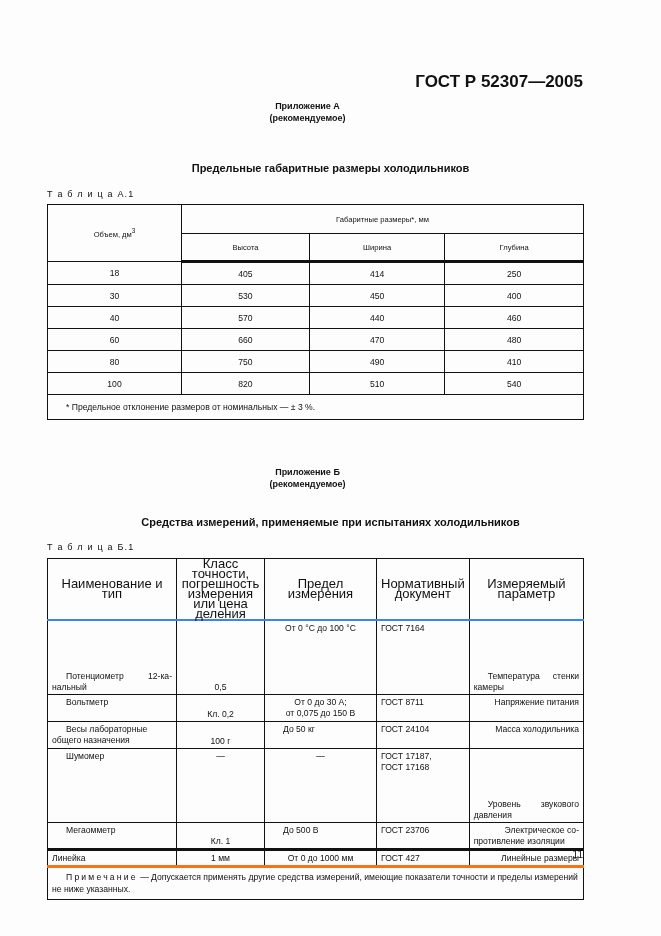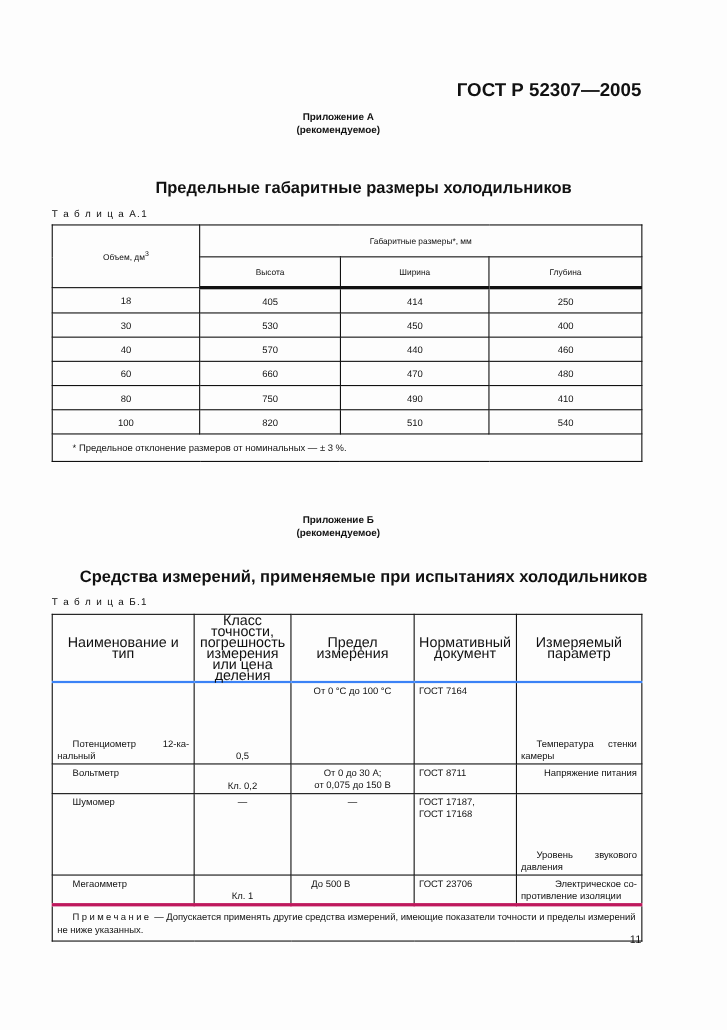--- a/index.html
+++ b/index.html
@@ -1,37 +1,37 @@
 <!DOCTYPE html>
 <html><head>
   <meta charset="utf-8">
   <style>
     html, body { margin: 0; padding: 0; background: #fdfdfd; }
     body { width: 661px; height: 936px; position: relative; overflow: hidden;
            font-family: "Liberation Sans", sans-serif; color: #111; }
     .doc-code { position: absolute; top: 72px; right: 78px; font-weight: bold; font-size: 17px; }
     .appx { position: absolute; left: 0; width: 615px; text-align: center; font-weight: bold; font-size: 9px; line-height: 12px; }
-    .sec-title { position: absolute; left: 0; width: 661px; text-align: center; font-weight: bold; font-size: 15px; }
+    .sec-title { position: absolute; left: 0; width: 661px; text-align: center; font-weight: bold; font-size: 11px; }
     .tbl-label { position: absolute; left: 47px; font-size: 9px; letter-spacing: 1.2px; }
     table { position: absolute; border-collapse: collapse; font-size: 8.6px; }
     td { border: 1.5px solid #111; padding: 0 4px; }
     #tA { left: 47px; top: 204px; width: 537px; }
     #tA td { text-align: center; }
     #tA .hdr td { font-size: 7.6px; }
     #tA tr.data td { height: 21px; }
     #tA .thick td { border-bottom: 3px solid #111; }
     #tA .foot td { text-align: left; padding-left: 18px; height: 24px; }
     #tB { left: 47px; top: 558px; width: 537px; }
     #tB .hdr td { font-size: 13px; text-align: center; height: 52px; border-bottom: 2px solid #3b82f6; line-height: 10px; }
     #tB .row td { vertical-align: top; line-height: 11px; padding-top: 2px; padding-bottom: 1px; }
     #tB .ind { text-indent: 14px; }
     #tB .just { text-align: justify; text-align-last: justify; margin-top: 48px; }
     #tB .c { text-align: center; }
     #tB .bot { vertical-align: bottom !important; }
-    #tB .note td { padding: 3px 4px 4px 4px; line-height: 12px; border-top: 3px solid #be185d; }
+    #tB .note td { padding: 3px 4px 4px 4px; line-height: 12px; border-top: 3px solid #f97316; }
     #tB .spaced { letter-spacing: 2.2px; }
     .page-num { position: absolute; top: 849px; right: 78px; font-size: 10px; }
   </style>
 </head>
 <body>
 
 <div class="doc-code">ГОСТ Р 52307—2005</div>
 
 <div class="appx" style="top:100px">
   <div>Приложение А</div>
@@ -130,20 +130,30 @@
     <td class="ind">Вольтметр</td>
     <td class="c bot">Кл. 0,2</td>
     <td class="c">
           <div>От 0 до 30 А;</div>
           <div>от 0,075 до 150 В</div>
         </td>
     <td>ГОСТ 8711</td>
     <td class="ind" style="text-align:right">Напряжение питания</td>
   </tr>
 
+  <tr class="row" style="height:27px">
+    <td>
+          <div class="ind">Весы лабораторные</div>
+          <div>общего назначения</div>
+        </td>
+    <td class="c bot">100 г</td>
+    <td class="ind">До 50 кг</td>
+    <td>ГОСТ 24104</td>
+    <td class="ind" style="text-align:right">Масса холодильника</td>
+  </tr>
 
   <tr class="row" style="height:27px">
     <td class="ind">Шумомер</td>
     <td class="c">—</td>
     <td class="c">—</td>
     <td>
           <div>ГОСТ 17187,</div>
           <div>ГОСТ 17168</div>
         </td>
     <td>
@@ -156,20 +166,27 @@
     <td class="ind">Мегаомметр</td>
     <td class="c bot">Кл. 1</td>
     <td class="ind">До 500 В</td>
     <td>ГОСТ 23706</td>
     <td>
           <div class="ind" style="text-align:right">Электрическое со-</div>
           <div>противление изоляции</div>
         </td>
   </tr>
 
+  <tr class="row" style="height:15px; border-top:3px solid #111">
+    <td>Линейка</td>
+    <td class="c">1 мм</td>
+    <td class="c">От 0 до 1000 мм</td>
+    <td>ГОСТ 427</td>
+    <td style="text-align:right">Линейные размеры</td>
+  </tr>
 
   <tr class="note">
     <td colspan="5">
       <span style="padding-left:14px"></span><span class="spaced">Примечание</span><span> — Допускается применять другие средства измерений, имеющие показатели точности и пределы измерений не ниже указанных.</span>
     </td>
   </tr>
 </tbody>
   </table>
 
 <div class="page-num">11</div>

